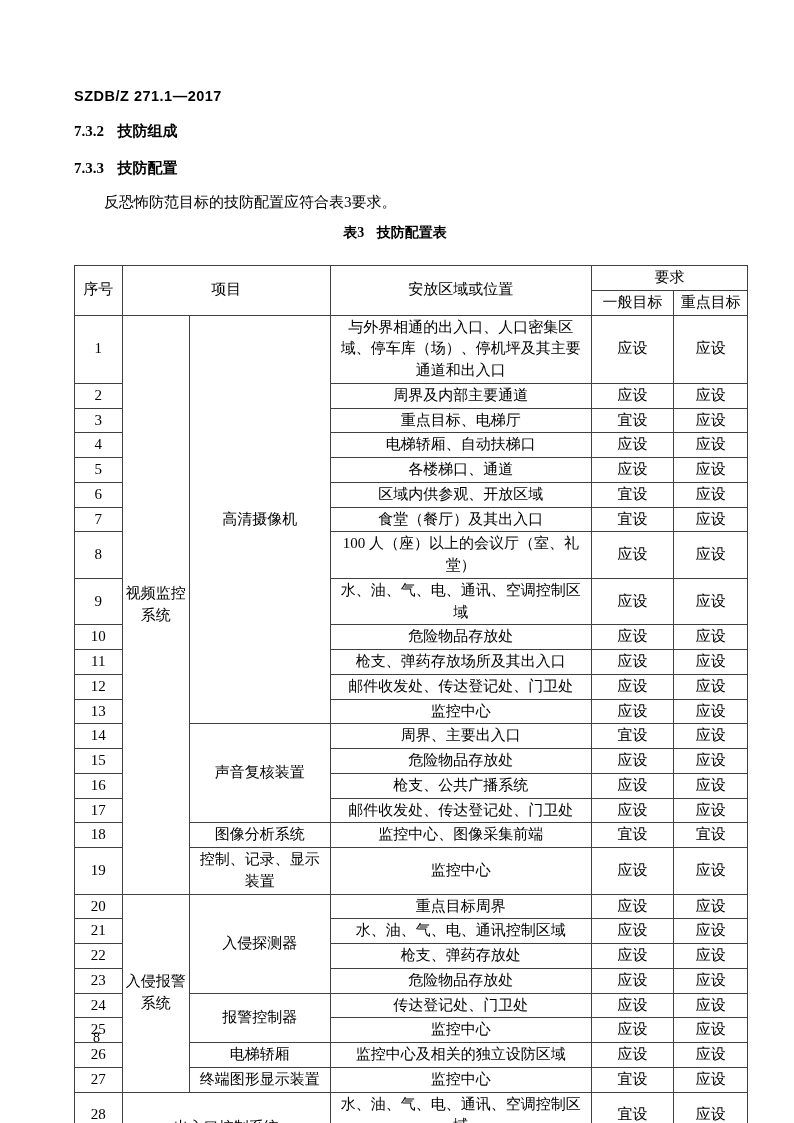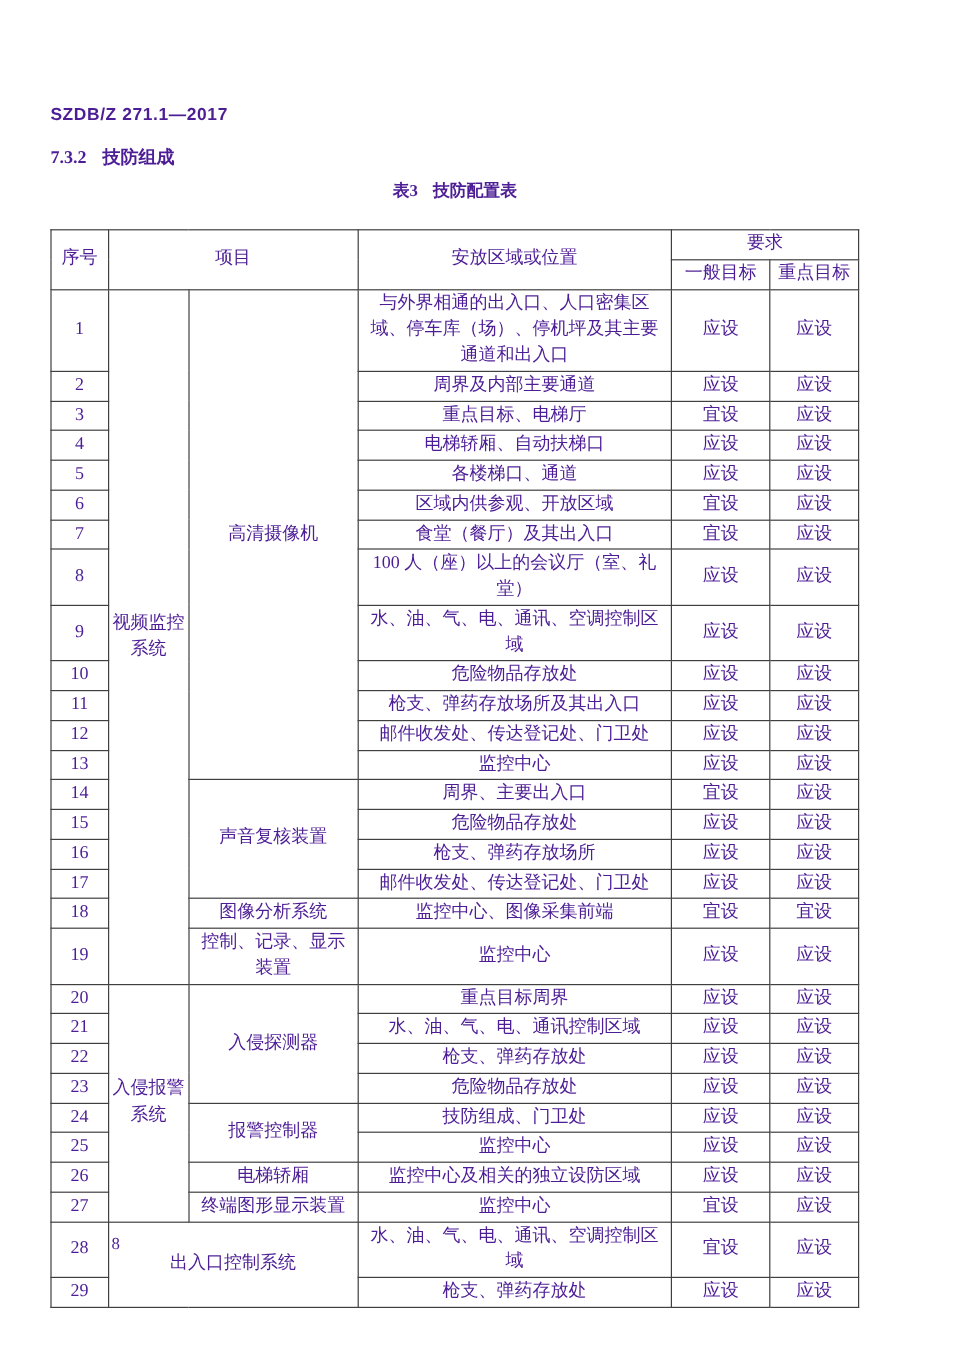--- a/index.html
+++ b/index.html
@@ -1,23 +1,23 @@
 <!DOCTYPE html>
 <html><head>
 <meta charset="utf-8">
 <style>
   html,body { margin:0; padding:0; background:#ffffff; }
   .page {
     position:relative;
     width:794px; height:1123px;
     background:#ffffff;
     box-sizing:border-box;
-    padding:88px 78px 0 42px;
+    padding:88px 78px 0 74px;
     font-family:"Liberation Serif","DejaVu Serif",serif;
-    color:#4c1d95;
+    color:#000000;
     overflow:hidden;
   }
   .doc-number {
     font-size:14.5px;
     font-weight:700;
     letter-spacing:0.5px;
     font-family:"Liberation Sans","DejaVu Sans",sans-serif;
   }
   .section-heading {
     margin-top:18px;
@@ -69,20 +69,24 @@
 <body>
 
 <div class="page">
 
   <div class="doc-number">SZDB/Z 271.1—2017</div>
 
   <div class="section-heading">
     <span class="num">7.3.2</span><span>技防组成</span>
   </div>
 
+  <div class="section-heading">
+    <span class="num">7.3.3</span><span>技防配置</span>
+  </div>
+  <p class="body-paragraph">反恐怖防范目标的技防配置应符合表3要求。</p>
 
   <div class="table-title">
     <span class="label">表3</span><span>技防配置表</span>
   </div>
 
   <table class="config">
     <colgroup>
       <col style="width:44px">
         <col style="width:62px">
         <col style="width:130px">
@@ -191,21 +195,21 @@
         <td>应设</td>
       </tr>
       <tr>
         <td>15</td>
         <td>危险物品存放处</td>
         <td>应设</td>
         <td>应设</td>
       </tr>
       <tr>
         <td>16</td>
-        <td>枪支、弹药存放场所</td>
+        <td>枪支、公共广播系统</td>
         <td>应设</td>
         <td>应设</td>
       </tr>
       <tr>
         <td>17</td>
         <td>邮件收发处、传达登记处、门卫处</td>
         <td>应设</td>
         <td>应设</td>
       </tr>
       <tr>
@@ -244,21 +248,21 @@
       </tr>
       <tr>
         <td>23</td>
         <td>危险物品存放处</td>
         <td>应设</td>
         <td>应设</td>
       </tr>
       <tr>
         <td>24</td>
         <td rowspan="2">报警控制器</td>
-        <td>技防组成、门卫处</td>
+        <td>传达登记处、门卫处</td>
         <td>应设</td>
         <td>应设</td>
       </tr>
       <tr>
         <td>25</td>
         <td>监控中心</td>
         <td>应设</td>
         <td>应设</td>
       </tr>
       <tr>

